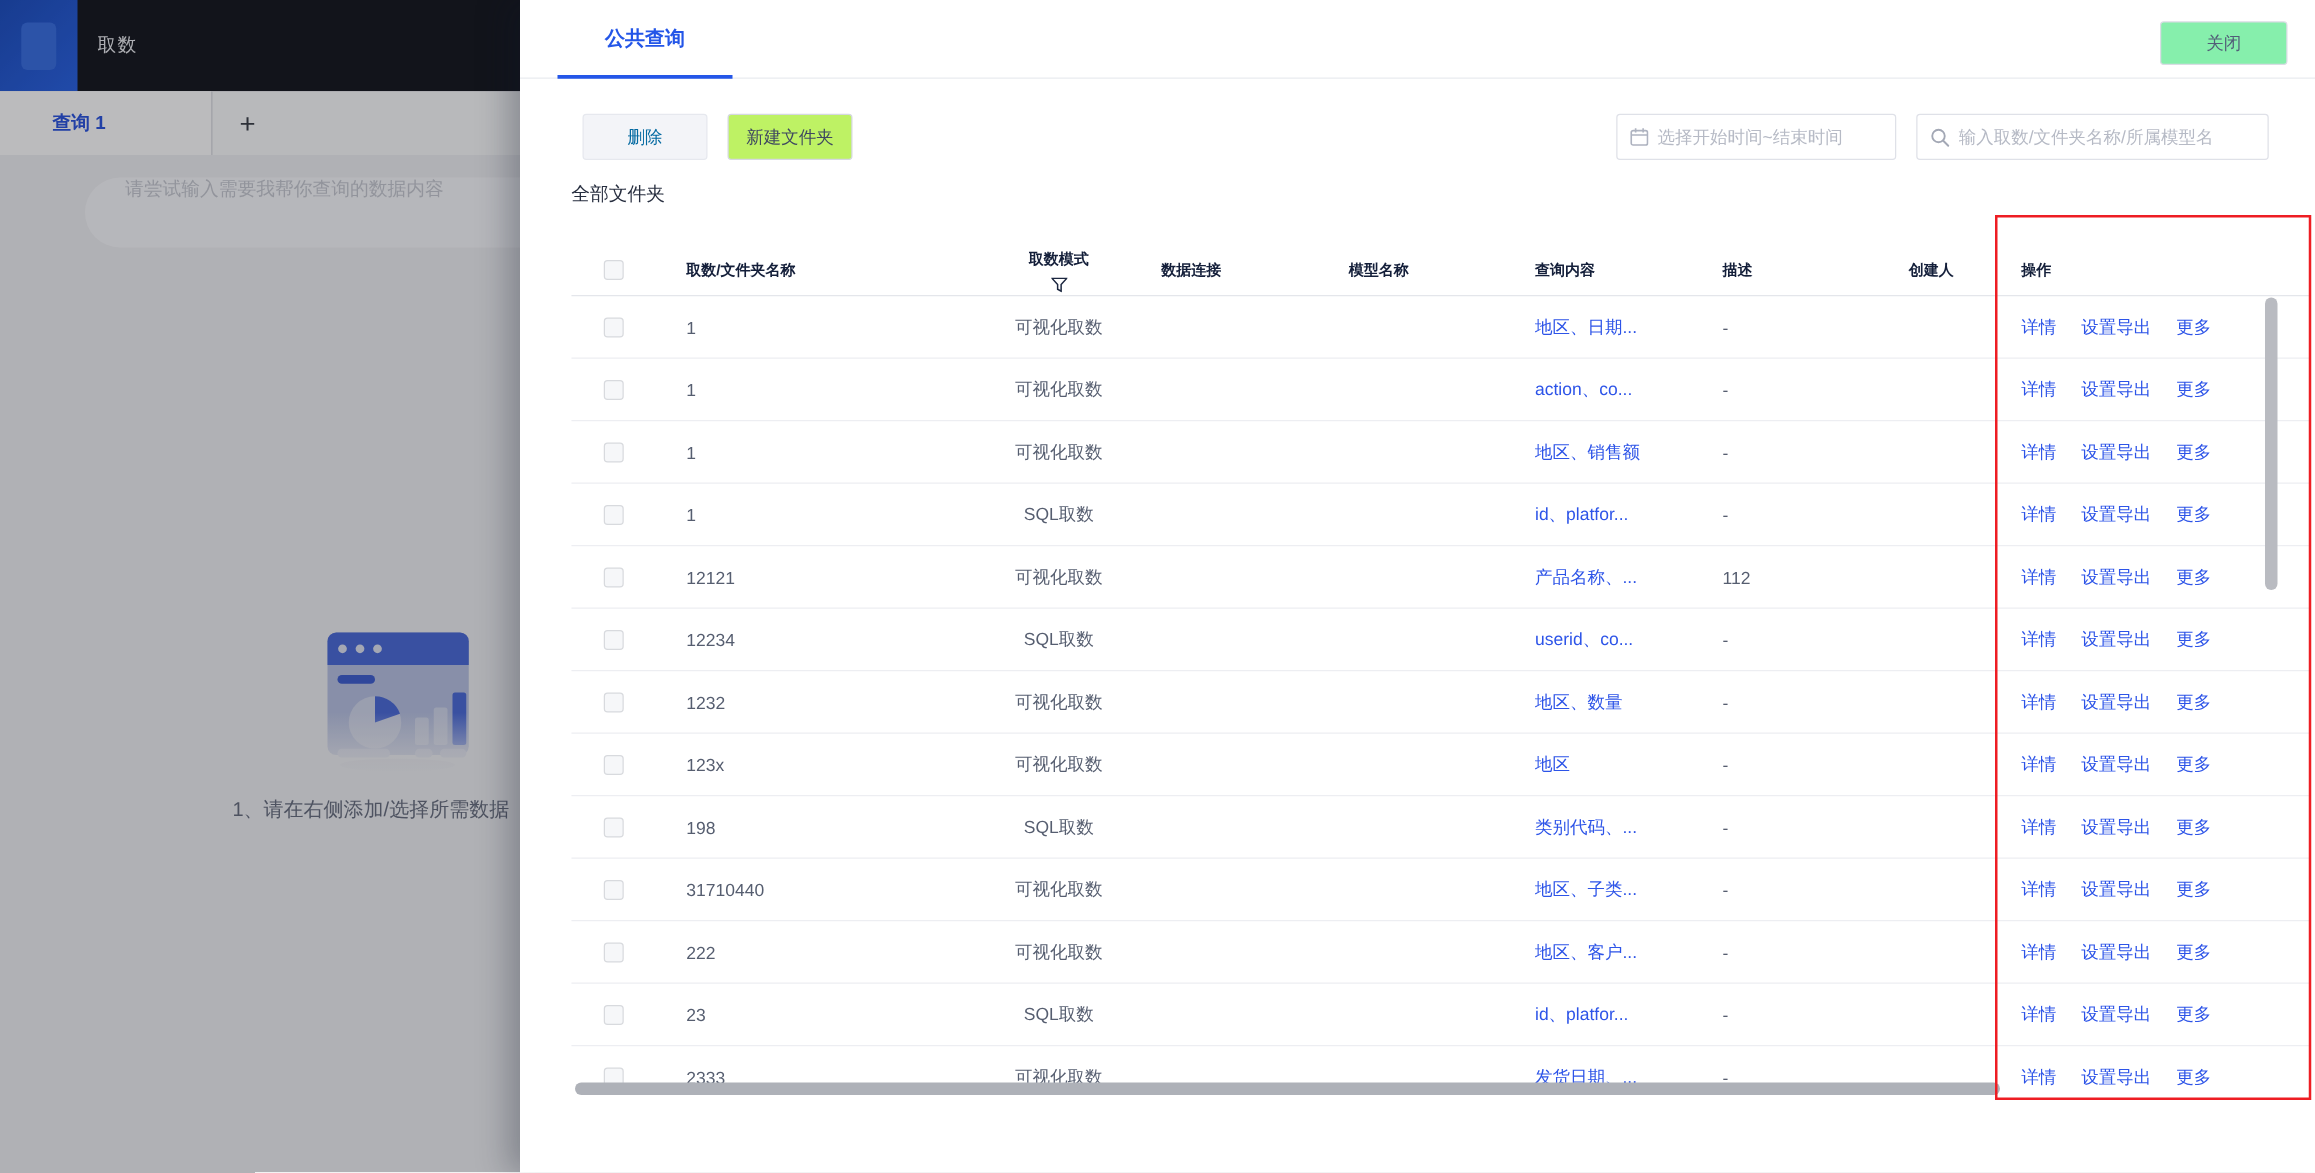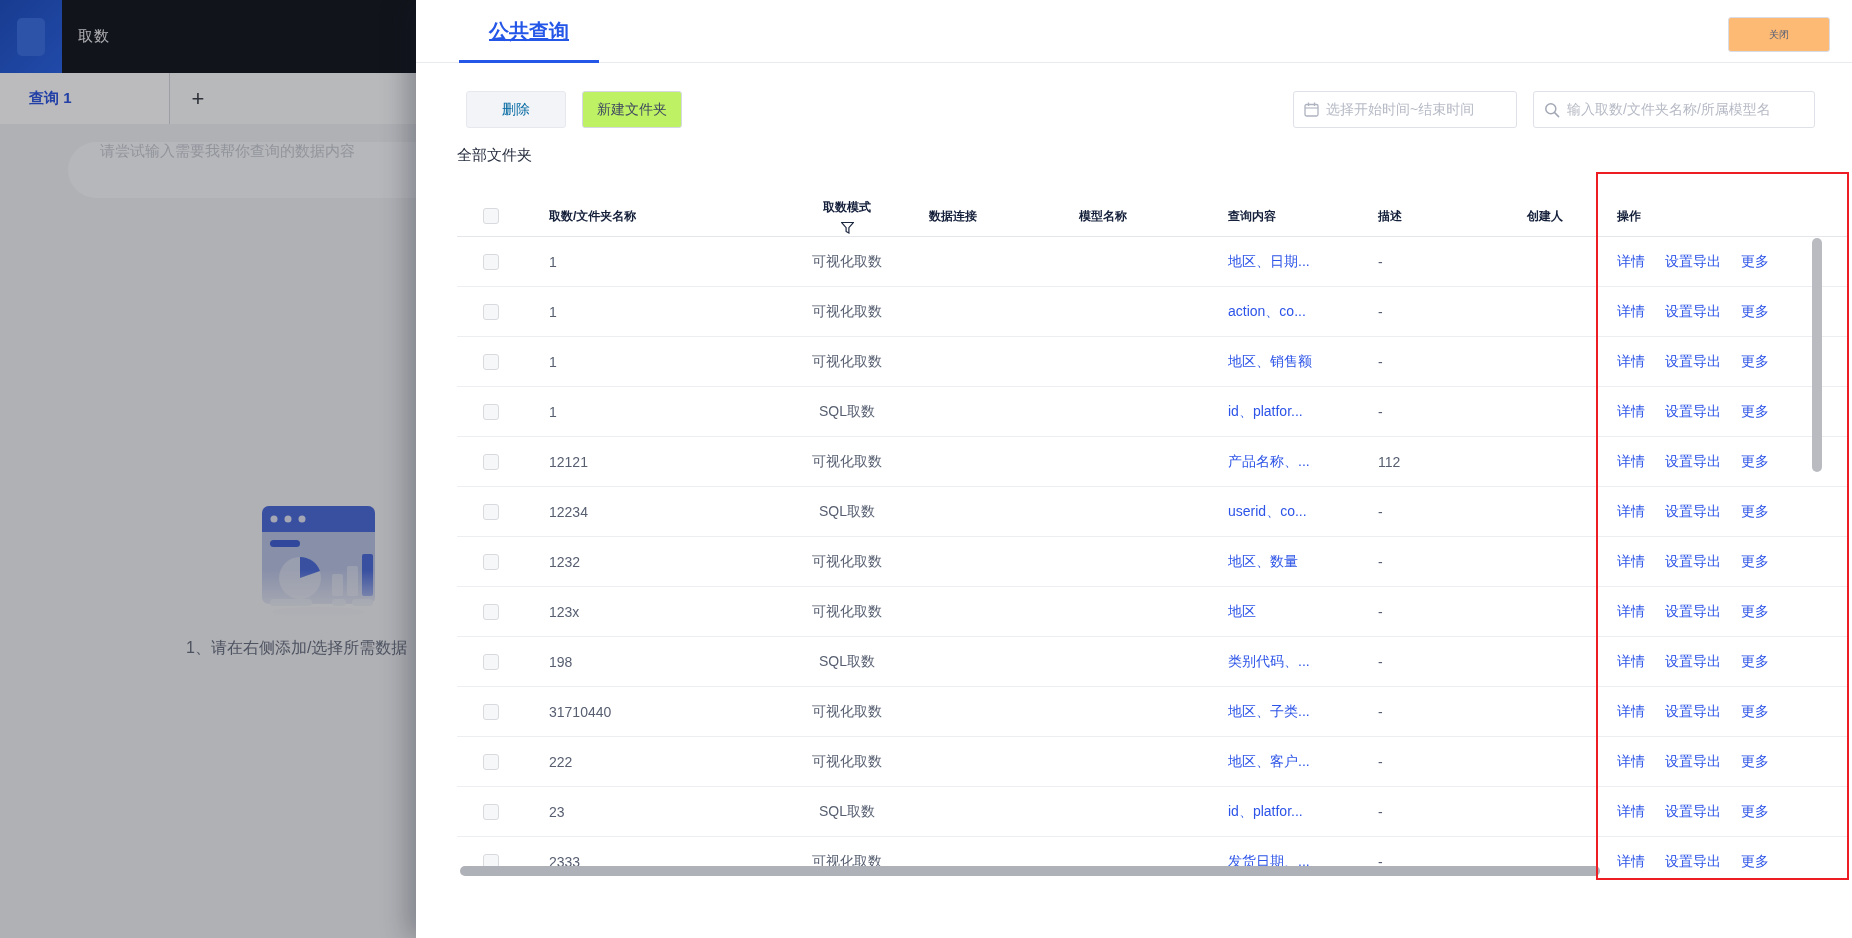--- a/index.html
+++ b/index.html
@@ -14,21 +14,21 @@
     background:#15181f; display:flex; align-items:center; }
   .sb-logo { width:62px; height:73px; flex:0 0 62px;
     background:linear-gradient(135deg,#1d4fc0,#2a63e4);
     display:flex; align-items:center; justify-content:center; }
   .sb-logo-glyph { width:28px; height:38px; border-radius:5px; background:#3a6fe2; }
   .sb-title { color:#eceef1; font-size:15px; margin-left:16px; letter-spacing:1px; }
 
   .sb-tabbar { position:absolute; left:0; top:73px; width:416px; height:51px;
     background:#fbfcfd; display:flex; align-items:stretch; }
   .sb-tab-active { width:170px; background:#ffffff; border-right:1px solid #d7d9df;
-    display:flex; align-items:center; padding-left:29px;
+    display:flex; align-items:center; padding-left:42px;
     color:#2b55e0; font-weight:bold; font-size:15px; }
   .sb-tab-add { width:56px; display:flex; align-items:center; justify-content:center;
     color:#3c4148; font-size:22px; font-weight:400; cursor:pointer; }
 
   .sb-input { position:absolute; left:68px; top:142px; width:400px; height:56px;
     background:#f9fafc; border-radius:28px; display:flex; align-items:flex-start;
     padding-left:32px; }
   .sb-input-ph { color:#c7cad2; font-size:15px; white-space:nowrap; }
 
   .sb-illu { position:absolute; left:258px; top:498px; width:124px; height:122px; }
@@ -37,28 +37,28 @@
 
   .sb-mask { position:absolute; left:0; top:0; width:416px; height:938px;
     background:rgba(10,12,18,0.28); z-index:5; }
 
   
   .modal { position:absolute; left:416px; top:0; width:1436px; height:938px;
     background:#ffffff; box-shadow:-10px 0 24px rgba(15,20,40,0.28); z-index:10; }
 
   .m-tabbar { position:absolute; left:0; top:0; width:1436px; height:63px;
     border-bottom:1px solid #e9ebef; }
-  .m-tab { position:absolute; left:43px; top:0; width:140px; height:63px;
+  .m-tab { position:absolute; left:30px; top:0; width:140px; height:63px;
     display:flex; align-items:center; justify-content:center;
-    color:#2456e8; font-size:20px; font-weight:bold; cursor:pointer;text-decoration:underline; }
+    color:#2456e8; font-size:16px; font-weight:bold; cursor:pointer; }
   .m-tab-underline { position:absolute; left:0; bottom:0; width:140px; height:3px;
     background:#2456e8; }
   .m-close { position:absolute; right:22px; top:17px; width:102px; height:35px;
-    background:#fdba74; border:1px solid #d9dce4; border-radius:3px;
-    color:#525d78; font-size:10px; display:flex; align-items:center; justify-content:center;
+    background:#86efac; border:1px solid #d9dce4; border-radius:3px;
+    color:#525d78; font-size:14px; display:flex; align-items:center; justify-content:center;
     cursor:pointer; }
 
   .m-btn { position:absolute; top:91px; height:37px; border-radius:3px; font-size:14px;
     display:flex; align-items:center; justify-content:center; cursor:pointer; }
   .m-btn-delete { left:50px; width:100px; background:#f3f4f8;
     border:1px solid #e6e8ee; color:#0369a1; cursor:not-allowed; }
   .m-btn-newfolder { left:166px; width:100px; background:#bef264;
     border:1px solid #d5d8e0; color:#3f4860; }
 
   .m-input { position:absolute; top:91px; height:37px; border:1px solid #dfe1e8;

